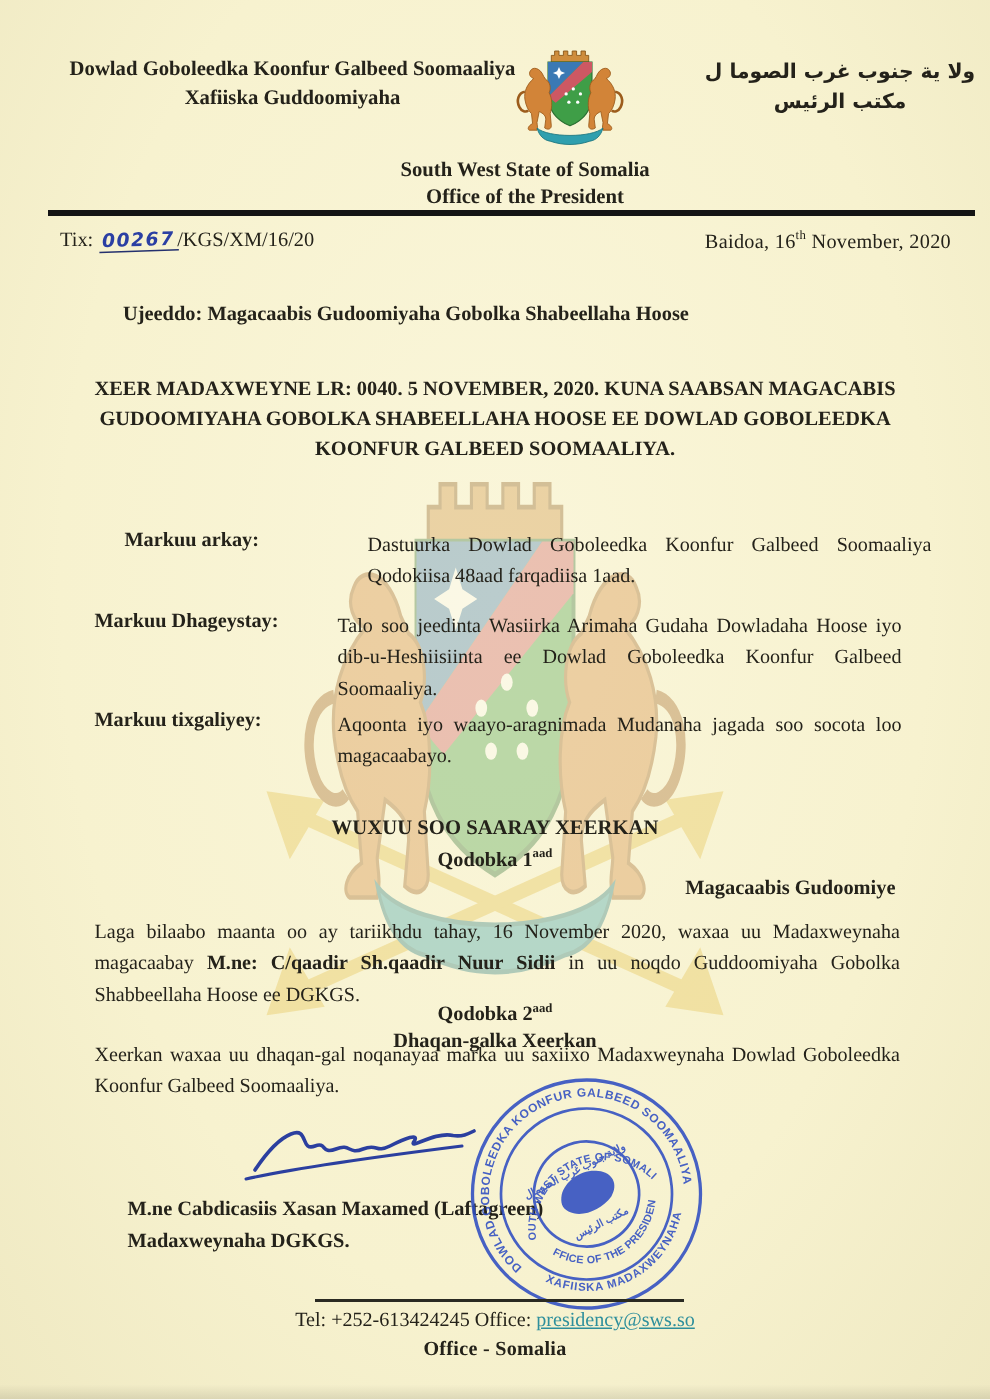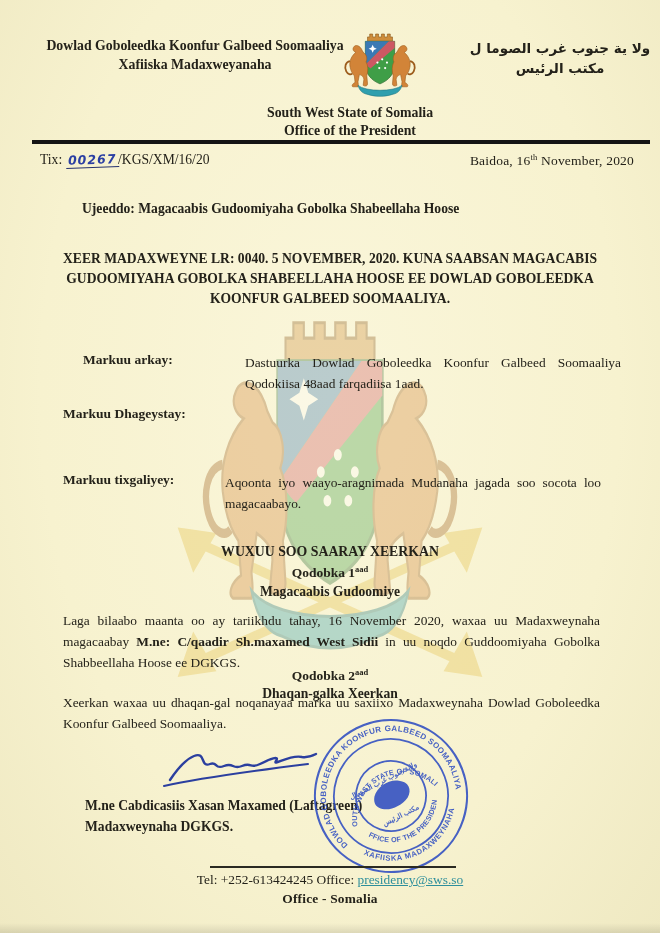--- a/index.html
+++ b/index.html
@@ -31,21 +31,21 @@
   sup.small{font-size:8.5px;vertical-align:super;line-height:0;}
   .subject{left:82px;top:201px;font-size:13.6px;font-weight:bold;}
   .decree-title{left:63px;top:249px;width:534px;text-align:center;font-weight:bold;
     font-size:13.6px;line-height:20px;}
   .issuer{left:63px;top:322px;width:540px;font-weight:bold;font-size:13.6px;}
   .rec-label{left:63px;width:158px;font-weight:bold;font-size:13.5px;}
   .rec-text{left:225px;width:376px;}
   .r1{top:352px;margin-left:20px;} .r2{top:406px;} .r3{top:472px;}
   .enact{left:63px;top:544px;width:534px;text-align:center;font-weight:bold;font-size:13.8px;}
   .art1-num{left:63px;top:565px;width:534px;text-align:center;font-weight:bold;font-size:13.5px;}
-  .art1-title{left:63px;top:584px;width:534px;text-align:center;font-weight:bold;font-size:13.6px;}
+  .art1-title{left:63px;top:584px;width:534px;text-align:right;font-weight:bold;font-size:13.6px;}
   .art1-body{left:63px;top:610px;width:537px;}
   .art2-num{left:63px;top:668px;width:534px;text-align:center;font-weight:bold;font-size:13.5px;}
   .art2-title{left:63px;top:686px;width:534px;text-align:center;font-weight:bold;font-size:13.6px;}
   .art2-body{left:63px;top:692px;width:537px;}
   .watermark{left:173px;top:296px;width:314px;height:398px;opacity:.33;pointer-events:none;}
   .signature{left:148px;top:742px;width:190px;height:58px;}
   .signer{left:85px;top:795px;font-weight:bold;font-size:13.6px;line-height:21px;}
   .stamp{left:311px;top:716px;width:160px;height:160px;transform:rotate(-27deg);opacity:.88;}
   .footer-rule{left:210px;top:866px;width:246px;height:2px;background:#2a2a22;}
   .contact{left:40px;top:872px;width:580px;text-align:center;font-size:13.4px;}
@@ -85,21 +85,21 @@
     </g>
     <g transform="translate(120 0) scale(-1 1)" fill="#d28438" stroke="#9c5c1c" stroke-width="0.8">
       <path d="M36 30 C33 22 26 21 24 25 C22 28 24 31 27 32 C21 37 18 44 19 51 C20 57 22 61 25 64 L26 73 C22 75 21 78 23 79 L30 79 C31 76 30 74 30 72 L32 62 C36 64 38 66 38 69 L37 77 C40 79 43 78 43 75 L42 64 C44 58 44 50 41 45 C43 41 42 35 38 33 Z"></path>
       <path d="M19 44 C13 45 11 52 14 58 C16 62 20 63 22 61" fill="none" stroke-width="2.4"></path>
     </g>
     <path d="M30 77 C40 86 80 86 90 77 C88 84 84 88 78 89 C66 93 54 93 42 89 C36 88 32 84 30 77 Z" fill="#2f9fae" stroke="#1e7680" stroke-width="0.8"></path>
   </svg>
 
   <div class="abs org-somali">
     <div>Dowlad Goboleedka Koonfur Galbeed Soomaaliya</div>
-    <div>Xafiiska Madaxweyanaha</div>
+    <div>Xafiiska Guddoomiyaha</div>
   </div>
 
   <svg class="abs emblem" viewBox="0 0 120 104">
     <path d="M43 17 l0 -6 3 0 0 -4 4 0 0 4 4 0 0 -4 4 0 0 4 4 0 0 -4 4 0 0 4 4 0 0 -4 4 0 0 4 3 0 0 6 z" fill="#ce8d3c" stroke="#875417" stroke-width="0.8"></path>
     <path d="M40 17 H80 V46 C80 62 72 70 60 75 C48 70 40 62 40 46 Z" fill="#3f9e47" stroke="#2c6e33" stroke-width="1"></path>
     <path d="M40 17 H72 L40 49 Z" fill="#3b79b4"></path>
     <path d="M72 17 H80 V26 L47 54 C44 52 42 50 41 48 Z" fill="#cd5863"></path>
     <path d="M50 21.5 L51.7 25.3 55.5 27 51.7 28.7 50 32.5 48.3 28.7 44.5 27 48.3 25.3 Z" fill="#ffffff"></path>
     <g fill="#ffffff">
         <circle cx="63" cy="41.5" r="1.5"></circle>
@@ -139,31 +139,32 @@
     <span>Baidoa, 16</span><sup class="small">th</sup><span> November, 2020</span>
   </div>
 
   <div class="abs subject">Ujeeddo: Magacaabis Gudoomiyaha Gobolka Shabeellaha Hoose</div>
 
   <div class="abs decree-title">XEER MADAXWEYNE LR: 0040. 5 NOVEMBER, 2020. KUNA SAABSAN MAGACABIS GUDOOMIYAHA GOBOLKA SHABEELLAHA HOOSE EE DOWLAD GOBOLEEDKA KOONFUR GALBEED SOOMAALIYA.</div>
 
   <div class="abs rec-label r1">Markuu arkay:</div>
   <div class="abs rec-text r1 body-text just">Dastuurka Dowlad Goboleedka Koonfur Galbeed Soomaaliya Qodokiisa 48aad farqadiisa 1aad.</div>
   <div class="abs rec-label r2">Markuu Dhageystay:</div>
+  <div class="abs rec-text r2 body-text just">Talo soo jeedinta Wasiirka Arimaha Gudaha Dowladaha Hoose iyo dib-u-Heshiisiinta ee Dowlad Goboleedka Koonfur Galbeed Soomaaliya.</div>
   <div class="abs rec-label r3">Markuu tixgaliyey:</div>
   <div class="abs rec-text r3 body-text just">Aqoonta iyo waayo-aragnimada Mudanaha jagada soo socota loo magacaabayo.</div>
 
   <div class="abs enact">WUXUU SOO SAARAY XEERKAN</div>
 
   <div class="abs art1-num">
     <span>Qodobka 1</span><sup class="small">aad</sup>
   </div>
   <div class="abs art1-title">Magacaabis Gudoomiye</div>
   <div class="abs art1-body body-text just">
-    <span>Laga bilaabo maanta oo ay tariikhdu tahay, 16 November 2020, waxaa uu Madaxweynaha magacaabay </span><span class="b">M.ne: C/qaadir Sh.maxamed West Sidii</span><span> in uu noqdo Guddoomiyaha Gobolka Shabbeellaha Hoose ee DGKGS.</span>
+    <span>Laga bilaabo maanta oo ay tariikhdu tahay, 16 November 2020, waxaa uu Madaxweynaha magacaabay </span><span class="b">M.ne: C/qaadir Sh.qaadir Nuur Sidii</span><span> in uu noqdo Guddoomiyaha Gobolka Shabbeellaha Hoose ee DGKGS.</span>
   </div>
 
   <div class="abs art2-num">
     <span>Qodobka 2</span><sup class="small">aad</sup>
   </div>
   <div class="abs art2-title">Dhaqan-galka Xeerkan</div>
   <div class="abs art2-body body-text just">Xeerkan waxaa uu dhaqan-gal noqanayaa marka uu saxiixo Madaxweynaha Dowlad Goboleedka Koonfur Galbeed Soomaaliya.</div>
 
   <svg class="abs signature" viewBox="0 0 190 58">
     <g stroke="#2b3f9f" stroke-width="2.4" fill="none" stroke-linecap="round">

